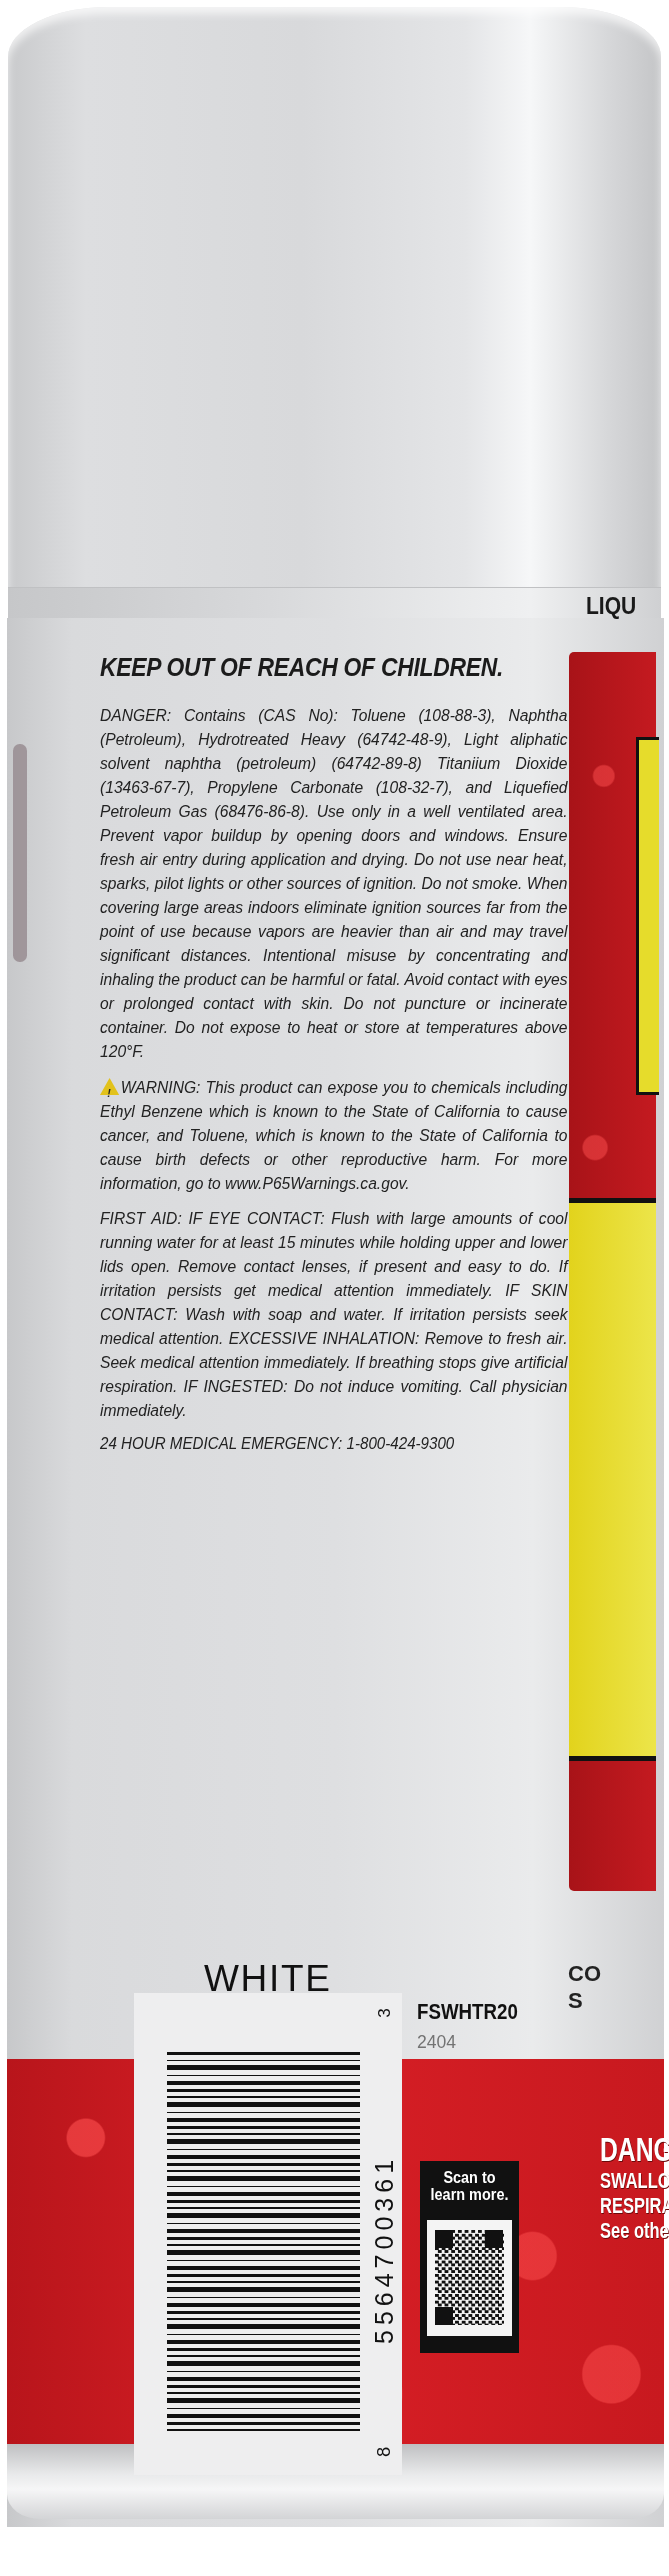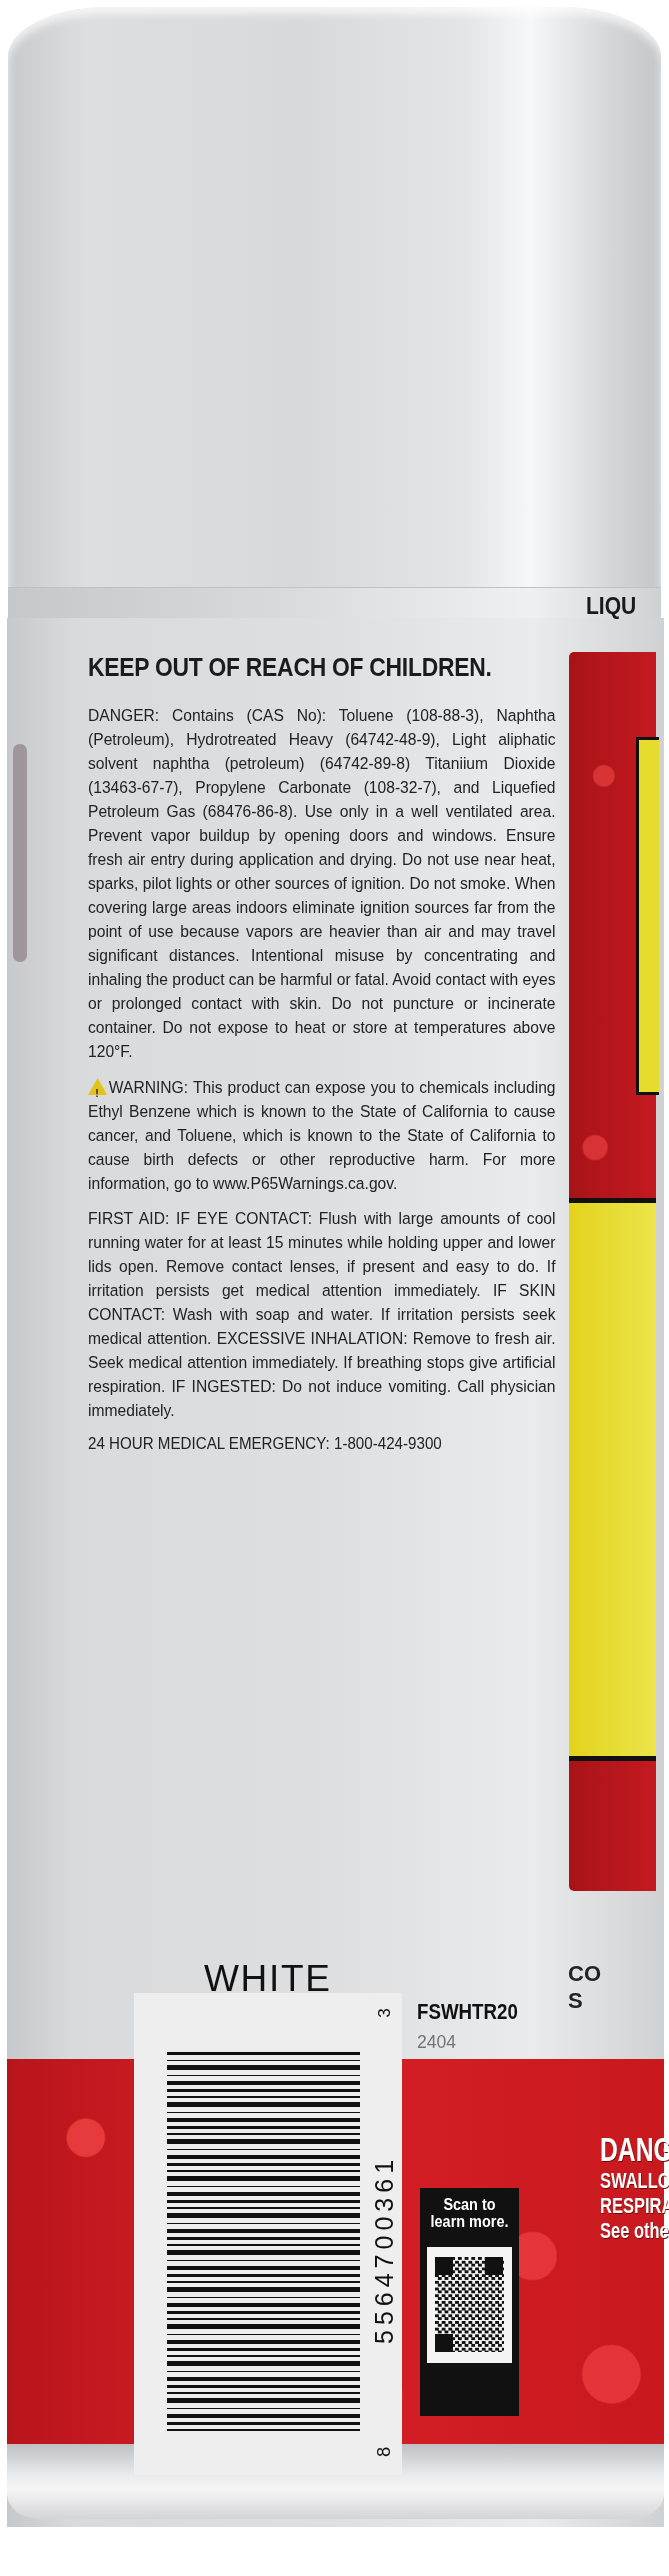--- a/index.html
+++ b/index.html
@@ -35,21 +35,21 @@
   .bottom-rim {
     position:absolute; left:0; top:2437px; width:657px; height:75px;
     border-radius:0 0 33px 33px / 0 0 25px 25px;
     background: linear-gradient(180deg, #bfc0c2 0%, #e8e9ea 40%, #f6f6f7 60%, #d3d4d6 100%);
   }
 
   
   .edge-shadow { position:absolute; left:6.7px; top:737px; width:13.4px; height:218px; border-radius:6.7px; background:#8d7f84; opacity:0.7; }
 
   
-  .label { position:absolute; left:88px; top:652px; width:469px; }
+  .label { position:absolute; left:100px; top:652px; width:469px;font-style:italic; }
   .label h1 {
     margin:0 0 20px 0; font-family:"Liberation Sans", sans-serif; font-weight:bold;
     font-size:26px; letter-spacing:-0.3px; color:#1b1b1b; transform:scaleX(0.88); transform-origin:left;
     white-space:nowrap;
   }
   .para {
     font-family:"Liberation Sans", sans-serif; font-size:16.3px; line-height:24px; color:#222;
     text-align:justify; margin:0 0 11.7px 0; transform:scaleX(0.96); transform-origin:left; width:487px;
   }
   .warn-icon {
@@ -69,21 +69,21 @@
     background: repeating-linear-gradient(180deg,
       #111 0 3.3px, #eee 3.3px 7.5px, #111 7.5px 9.2px, #eee 9.2px 12.6px, #111 12.6px 18.4px, #eee 18.4px 22.6px,
       #111 22.6px 24px, #eee 24px 29px, #111 29px 33px, #eee 33px 37px);
   }
   .barcode-digits { position:absolute; left:236px; top:59px; width:33px; height:394px;
     writing-mode:vertical-rl; transform:rotate(180deg); font-size:25px; letter-spacing:5px; color:#111; text-align:center; }
   .barcode-top-digit { position:absolute; left:246px; top:10px; font-size:17px; color:#111; transform:rotate(-90deg); }
   .barcode-bottom-digit { position:absolute; left:245px; top:448px; font-size:18.4px; color:#111; transform:rotate(-90deg); }
 
   
-  .qr { position:absolute; left:420px; top:2161px; width:99px; height:228px; background:#111;margin-top:27px; }
+  .qr { position:absolute; left:420px; top:2161px; width:99px; height:192px; background:#111; }
   .qr-title { color:#fff; font-weight:bold; font-size:17px; line-height:17px; text-align:center; padding-top:8.4px; transform:scaleX(0.85); }
   .qr-code { position:absolute; left:6.7px; top:59px; width:85px; height:116px; background:#f4f4f4; }
   .qr-code .grid { position:absolute; left:8.4px; top:10px; width:69px; height:95px;
     background:
       linear-gradient(#111,#111) 0 0/18.4px 18.4px no-repeat,
       linear-gradient(#111,#111) 50px 0/18.4px 18.4px no-repeat,
       linear-gradient(#111,#111) 0 77px/18.4px 18.4px no-repeat,
       repeating-conic-gradient(#111 0 25%, #f4f4f4 0 50%) 0 0/6.7px 6.7px;
   }
 

